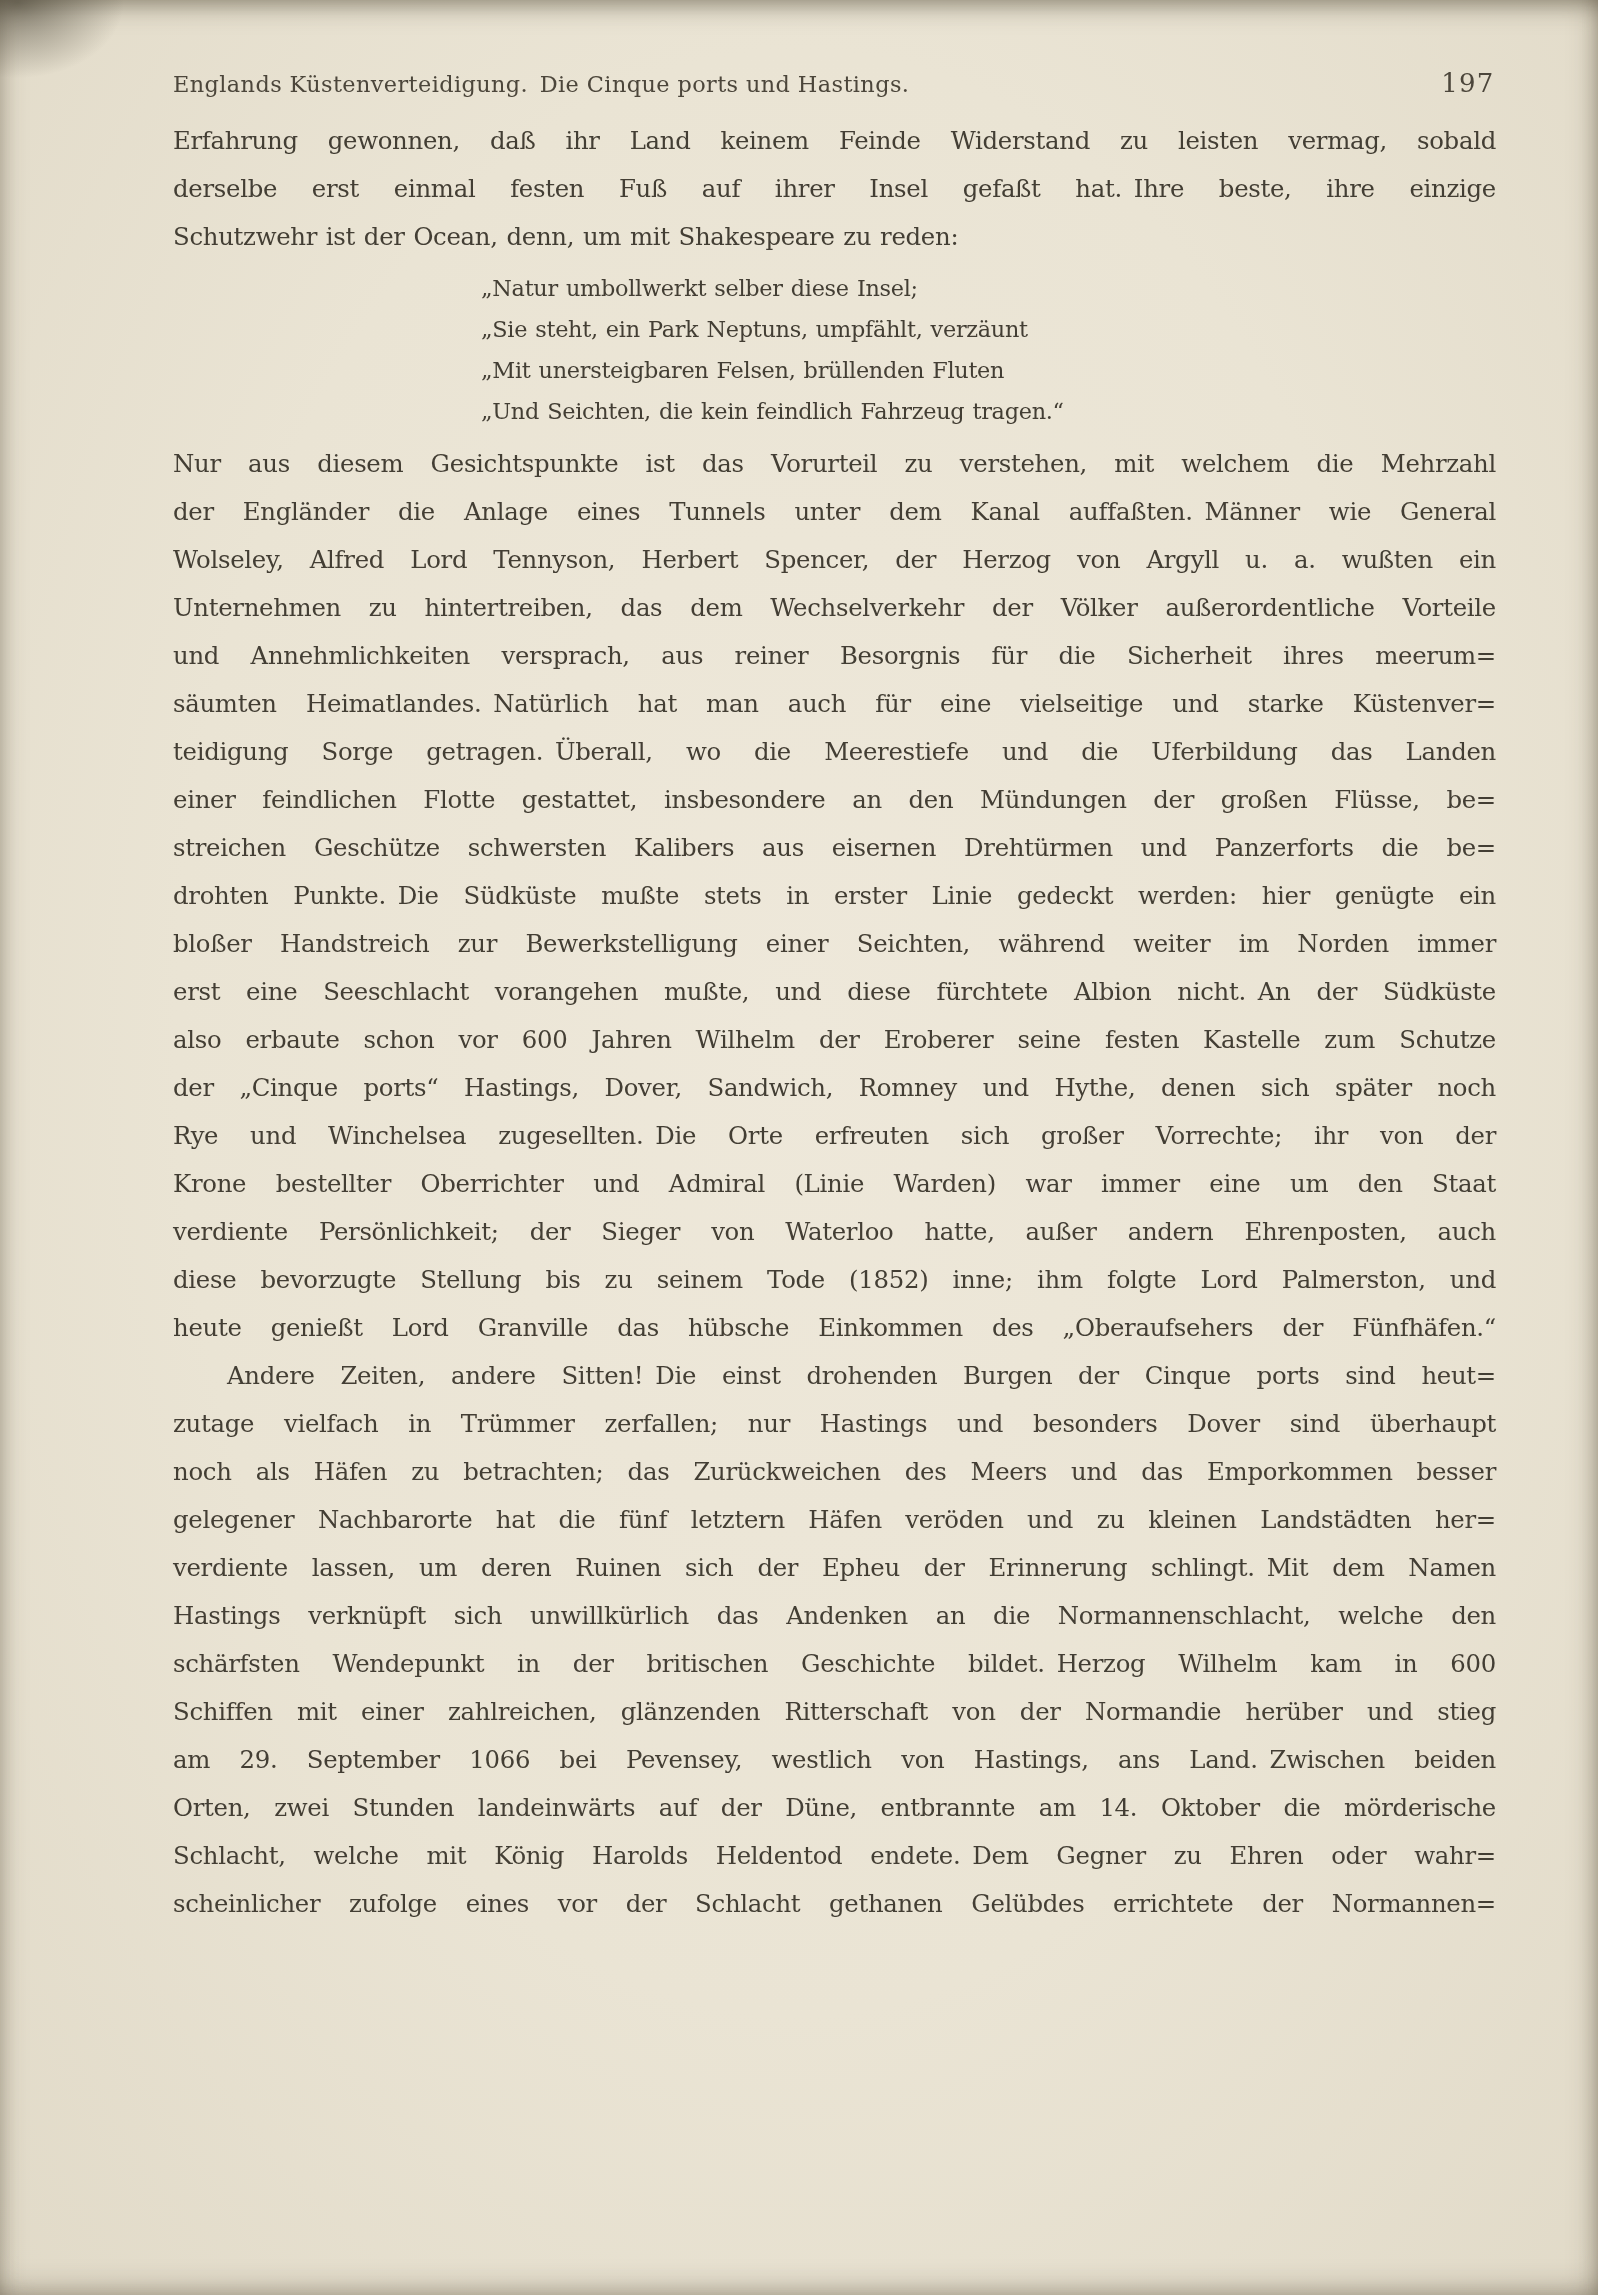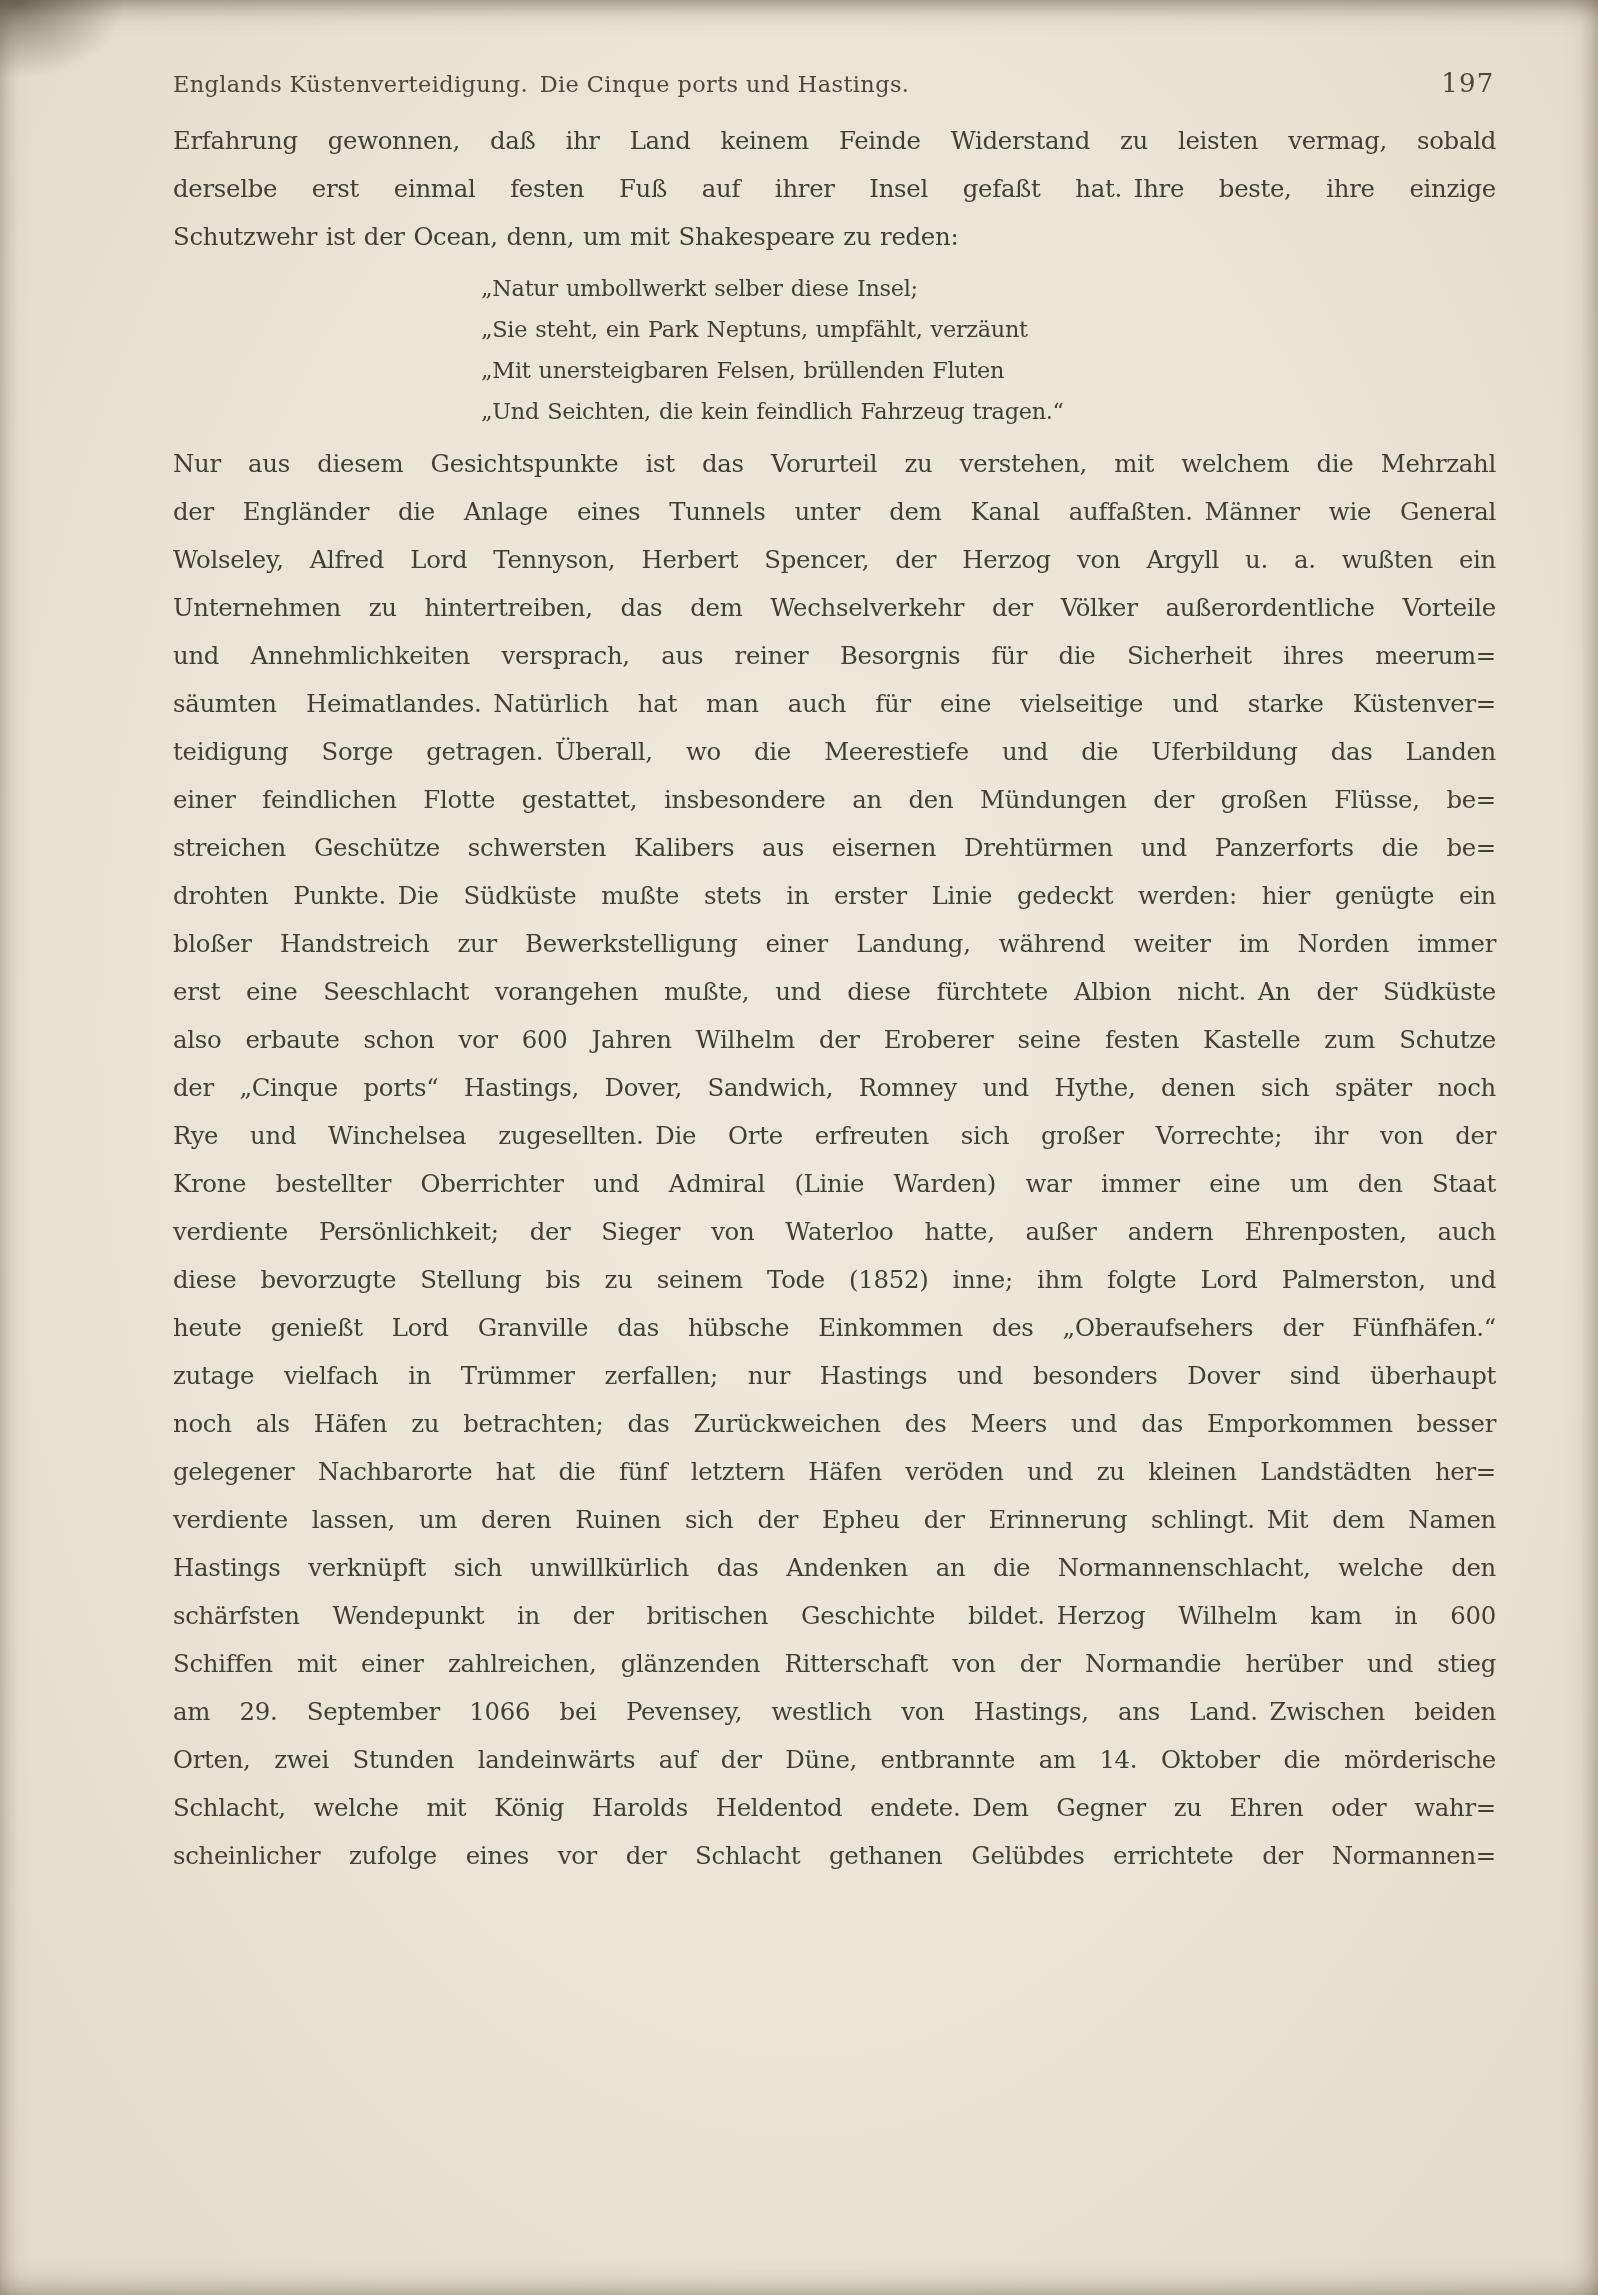--- a/index.html
+++ b/index.html
@@ -88,31 +88,32 @@
         <div class="line">Nur aus diesem Gesichtspunkte ist das Vorurteil zu verstehen, mit welchem die Mehrzahl</div>
         <div class="line">der Engländer die Anlage eines Tunnels unter dem Kanal auffaßten. Männer wie General</div>
         <div class="line">Wolseley, Alfred Lord Tennyson, Herbert Spencer, der Herzog von Argyll u. a. wußten ein</div>
         <div class="line">Unternehmen zu hintertreiben, das dem Wechselverkehr der Völker außerordentliche Vorteile</div>
         <div class="line">und Annehmlichkeiten versprach, aus reiner Besorgnis für die Sicherheit ihres meerum=</div>
         <div class="line">säumten Heimatlandes. Natürlich hat man auch für eine vielseitige und starke Küstenver=</div>
         <div class="line">teidigung Sorge getragen. Überall, wo die Meerestiefe und die Uferbildung das Landen</div>
         <div class="line">einer feindlichen Flotte gestattet, insbesondere an den Mündungen der großen Flüsse, be=</div>
         <div class="line">streichen Geschütze schwersten Kalibers aus eisernen Drehtürmen und Panzerforts die be=</div>
         <div class="line">drohten Punkte. Die Südküste mußte stets in erster Linie gedeckt werden: hier genügte ein</div>
-        <div class="line">bloßer Handstreich zur Bewerkstelligung einer Landung, während weiter im Norden immer</div>
+        <div class="line">bloßer Handstreich zur Bewerkstelligung einer Seichten, während weiter im Norden immer</div>
         <div class="line">erst eine Seeschlacht vorangehen mußte, und diese fürchtete Albion nicht. An der Südküste</div>
         <div class="line">also erbaute schon vor 600 Jahren Wilhelm der Eroberer seine festen Kastelle zum Schutze</div>
         <div class="line">der „Cinque ports“ Hastings, Dover, Sandwich, Romney und Hythe, denen sich später noch</div>
         <div class="line">Rye und Winchelsea zugesellten. Die Orte erfreuten sich großer Vorrechte; ihr von der</div>
         <div class="line">Krone bestellter Oberrichter und Admiral (Linie Warden) war immer eine um den Staat</div>
         <div class="line">verdiente Persönlichkeit; der Sieger von Waterloo hatte, außer andern Ehrenposten, auch</div>
         <div class="line">diese bevorzugte Stellung bis zu seinem Tode (1852) inne; ihm folgte Lord Palmerston, und</div>
         <div class="line">heute genießt Lord Granville das hübsche Einkommen des „Oberaufsehers der Fünfhäfen.“</div>
       </div>
       <div class="block paragraph">
+        <div class="line indent">Andere Zeiten, andere Sitten! Die einst drohenden Burgen der Cinque ports sind heut=</div>
         <div class="line">zutage vielfach in Trümmer zerfallen; nur Hastings und besonders Dover sind überhaupt</div>
         <div class="line">noch als Häfen zu betrachten; das Zurückweichen des Meers und das Emporkommen besser</div>
         <div class="line">gelegener Nachbarorte hat die fünf letztern Häfen veröden und zu kleinen Landstädten her=</div>
         <div class="line">verdiente lassen, um deren Ruinen sich der Epheu der Erinnerung schlingt. Mit dem Namen</div>
         <div class="line">Hastings verknüpft sich unwillkürlich das Andenken an die Normannenschlacht, welche den</div>
         <div class="line">schärfsten Wendepunkt in der britischen Geschichte bildet. Herzog Wilhelm kam in 600</div>
         <div class="line">Schiffen mit einer zahlreichen, glänzenden Ritterschaft von der Normandie herüber und stieg</div>
         <div class="line">am 29. September 1066 bei Pevensey, westlich von Hastings, ans Land. Zwischen beiden</div>
         <div class="line">Orten, zwei Stunden landeinwärts auf der Düne, entbrannte am 14. Oktober die mörderische</div>
         <div class="line">Schlacht, welche mit König Harolds Heldentod endete. Dem Gegner zu Ehren oder wahr=</div>

